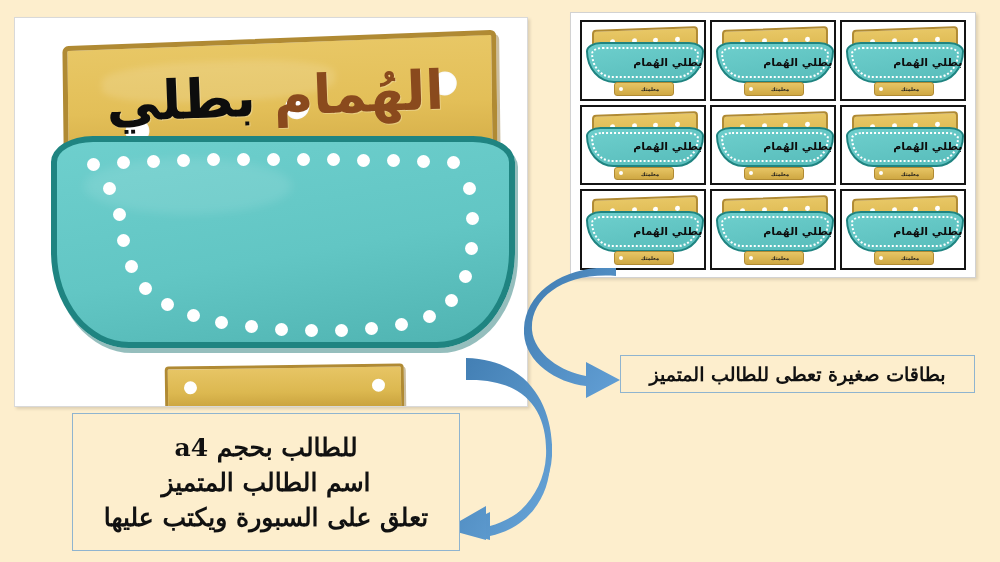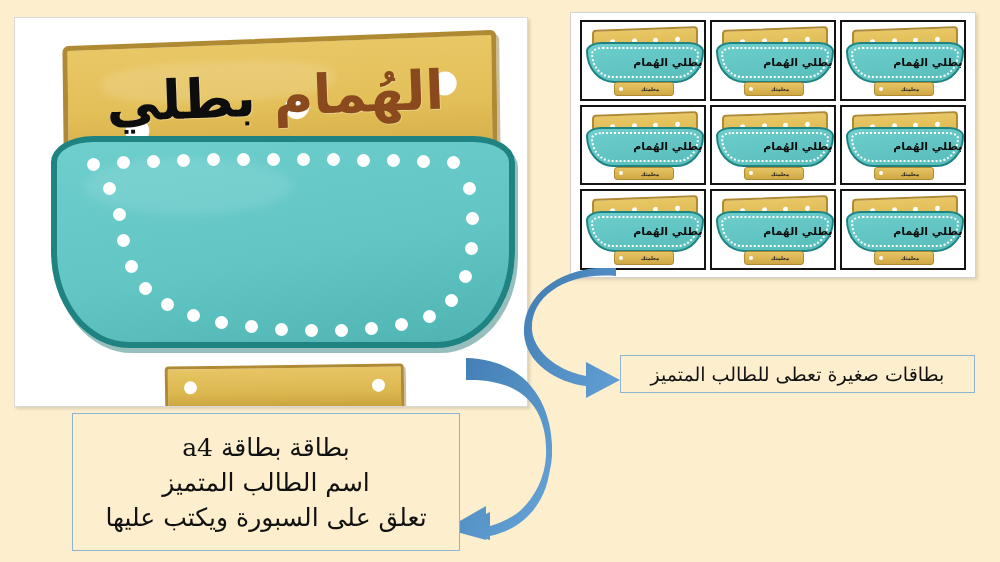--- a/index.html
+++ b/index.html
@@ -256,20 +256,21 @@
 
   
   .callout {
     position: absolute;
     background: #fdeecd;
     border: 1px solid #8fb4cf;
     box-sizing: border-box;
     direction: rtl;
     color: #111111;
     font-family: "DejaVu Serif", "Liberation Serif", serif;
+    font-weight: bold;
   }
   .callout-right {
     left: 620px;
     top: 355px;
     width: 355px;
     height: 38px;
     display: flex;
     align-items: center;
     justify-content: center;
     font-size: 19px;
@@ -564,18 +565,18 @@
              L 54,200
              C 84,192 112,164 114,126
              C 116,82 94,48 34,50 Z" fill="url(#agrad2)"></path>
   </svg>
 
   <div class="callout callout-right">
     <span>بطاقات صغيرة تعطى للطالب المتميز</span>
   </div>
 
   <div class="callout callout-bottom">
-    <span class="line">بطاقة بطاقة a4</span>
+    <span class="line">للطالب بحجم a4</span>
     <span class="line">اسم الطالب المتميز</span>
     <span class="line">تعلق على السبورة ويكتب عليها</span>
   </div>
 
 </div>
 
 </body></html>

